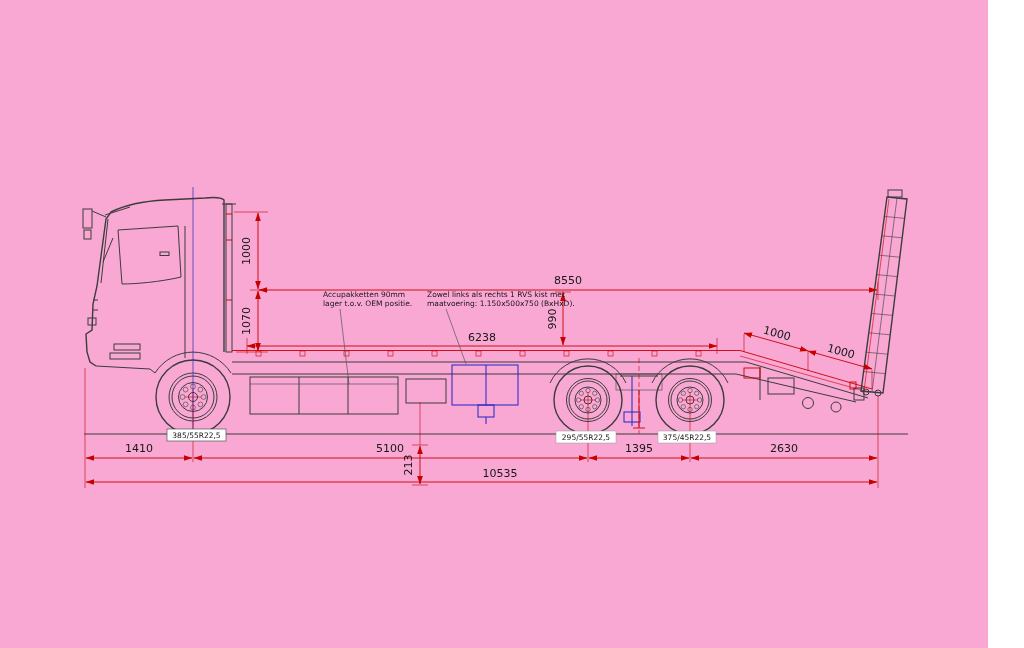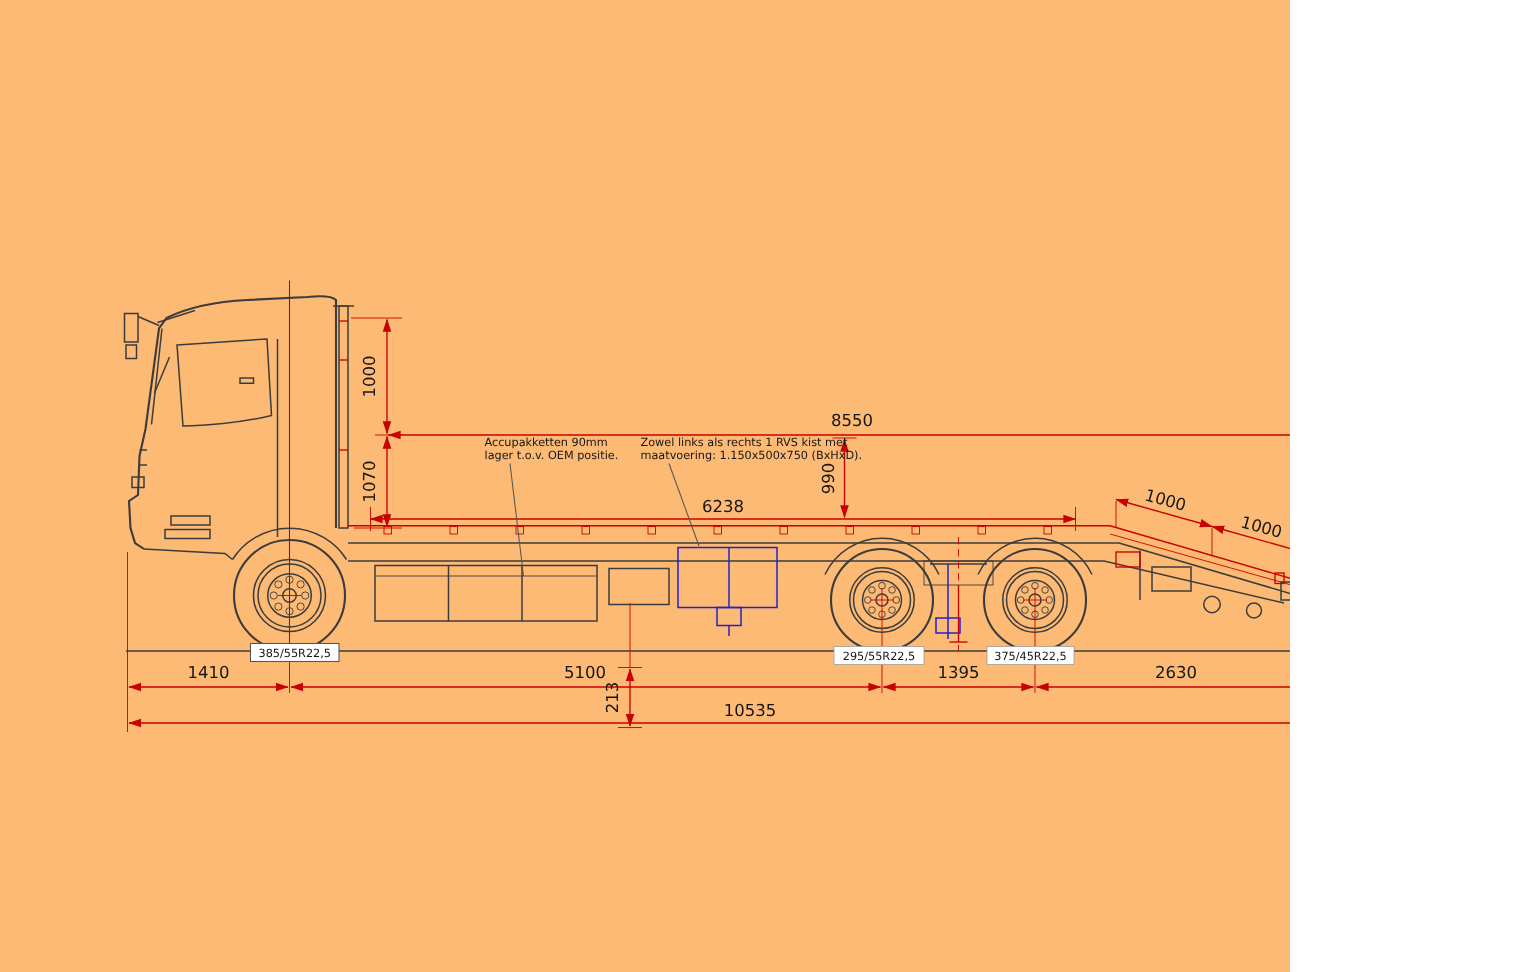--- a/index.html
+++ b/index.html
@@ -1,16 +1,16 @@
 <!DOCTYPE html>
 <html><head>
 <meta charset="utf-8">
 <style>
   html,body{margin:0;padding:0;background:#fff;}
-  .canvas{position:relative;width:860px;height:648px;background:#fdba74;overflow:hidden;}
+  .canvas{position:relative;width:988px;height:648px;background:#f9a8d4;overflow:hidden;}
   svg text{font-family:"DejaVu Sans","Liberation Sans",sans-serif;fill:#161616;}
   .dim-t{font-size:11px;}
   .lbl-t{font-size:7.5px;}
   .note-t{font-size:7.5px;}
   .b{stroke:#3c3c3c;fill:none;stroke-width:1;}
   .b2{stroke:#3c3c3c;fill:none;stroke-width:1.4;}
   .bthin{stroke:#3c3c3c;fill:none;stroke-width:0.6;}
   .r{stroke:#c80000;fill:none;stroke-width:0.9;}
   .rthin{stroke:#c80000;fill:none;stroke-width:0.6;}
   .bl{stroke:#2323c8;fill:none;stroke-width:1;}

